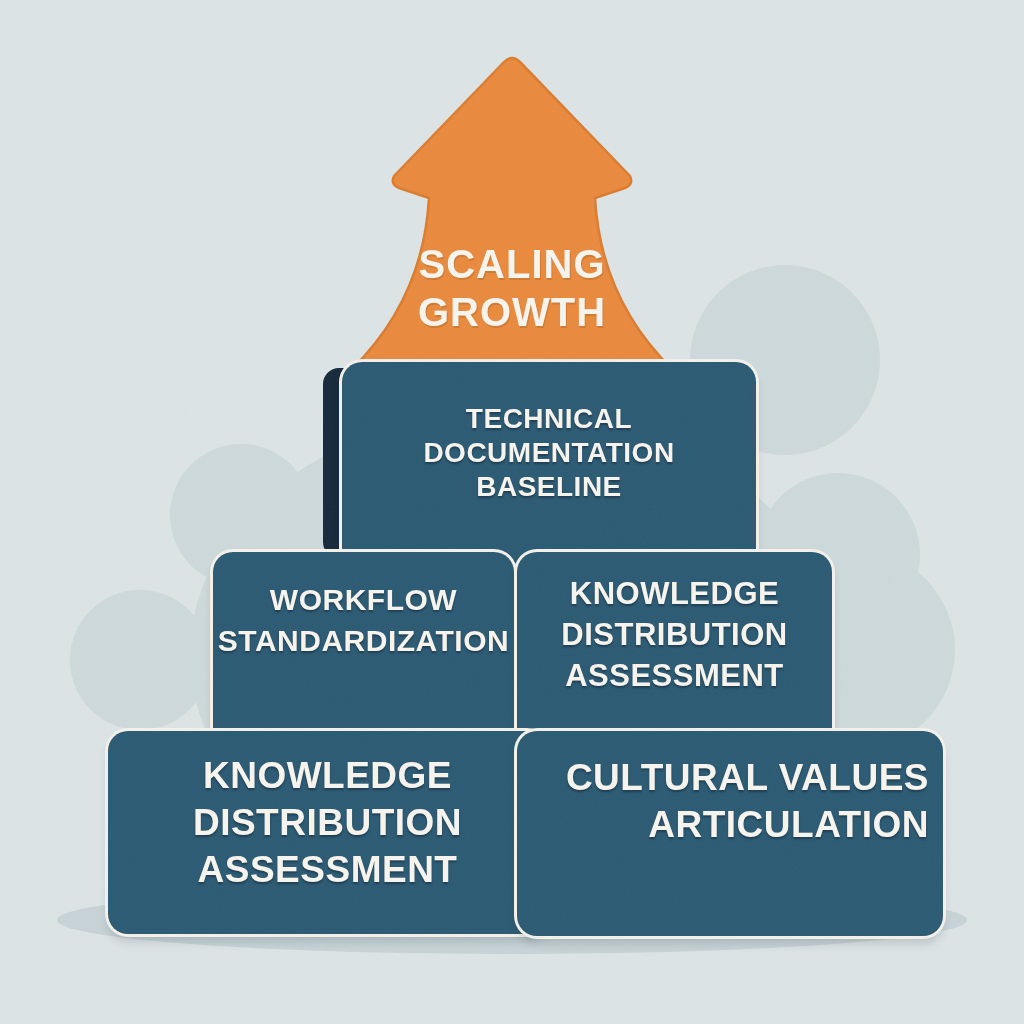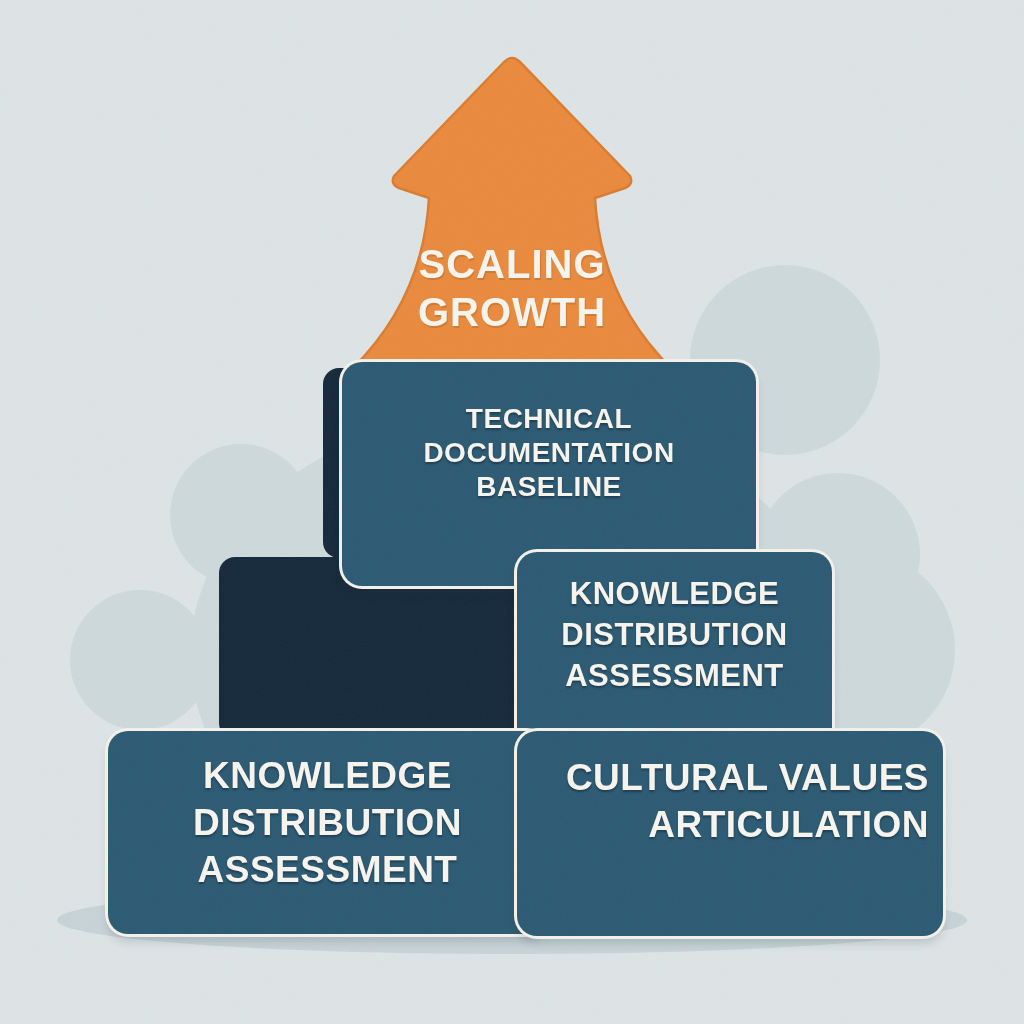--- a/index.html
+++ b/index.html
@@ -76,20 +76,23 @@
 
   <div class="backing" id="k1"></div>
   <div class="backing" id="k2"></div>
   <div class="backing" id="k3"></div>
 
   <div class="arrow-label">SCALING GROWTH</div>
 
   <div class="block" id="b1">
     <span class="lbl">TECHNICAL DOCUMENTATION BASELINE</span>
   </div>
+  <div class="block" id="b2a">
+    <span class="lbl">WORKFLOW STANDARDIZATION</span>
+  </div>
   <div class="block" id="b2b">
     <span class="lbl">KNOWLEDGE DISTRIBUTION ASSESSMENT</span>
   </div>
   <div class="block" id="b3a">
     <span class="lbl">KNOWLEDGE DISTRIBUTION ASSESSMENT</span>
   </div>
   <div class="block" id="b3b">
     <span class="lbl">CULTURAL VALUES ARTICULATION</span>
   </div>
 

